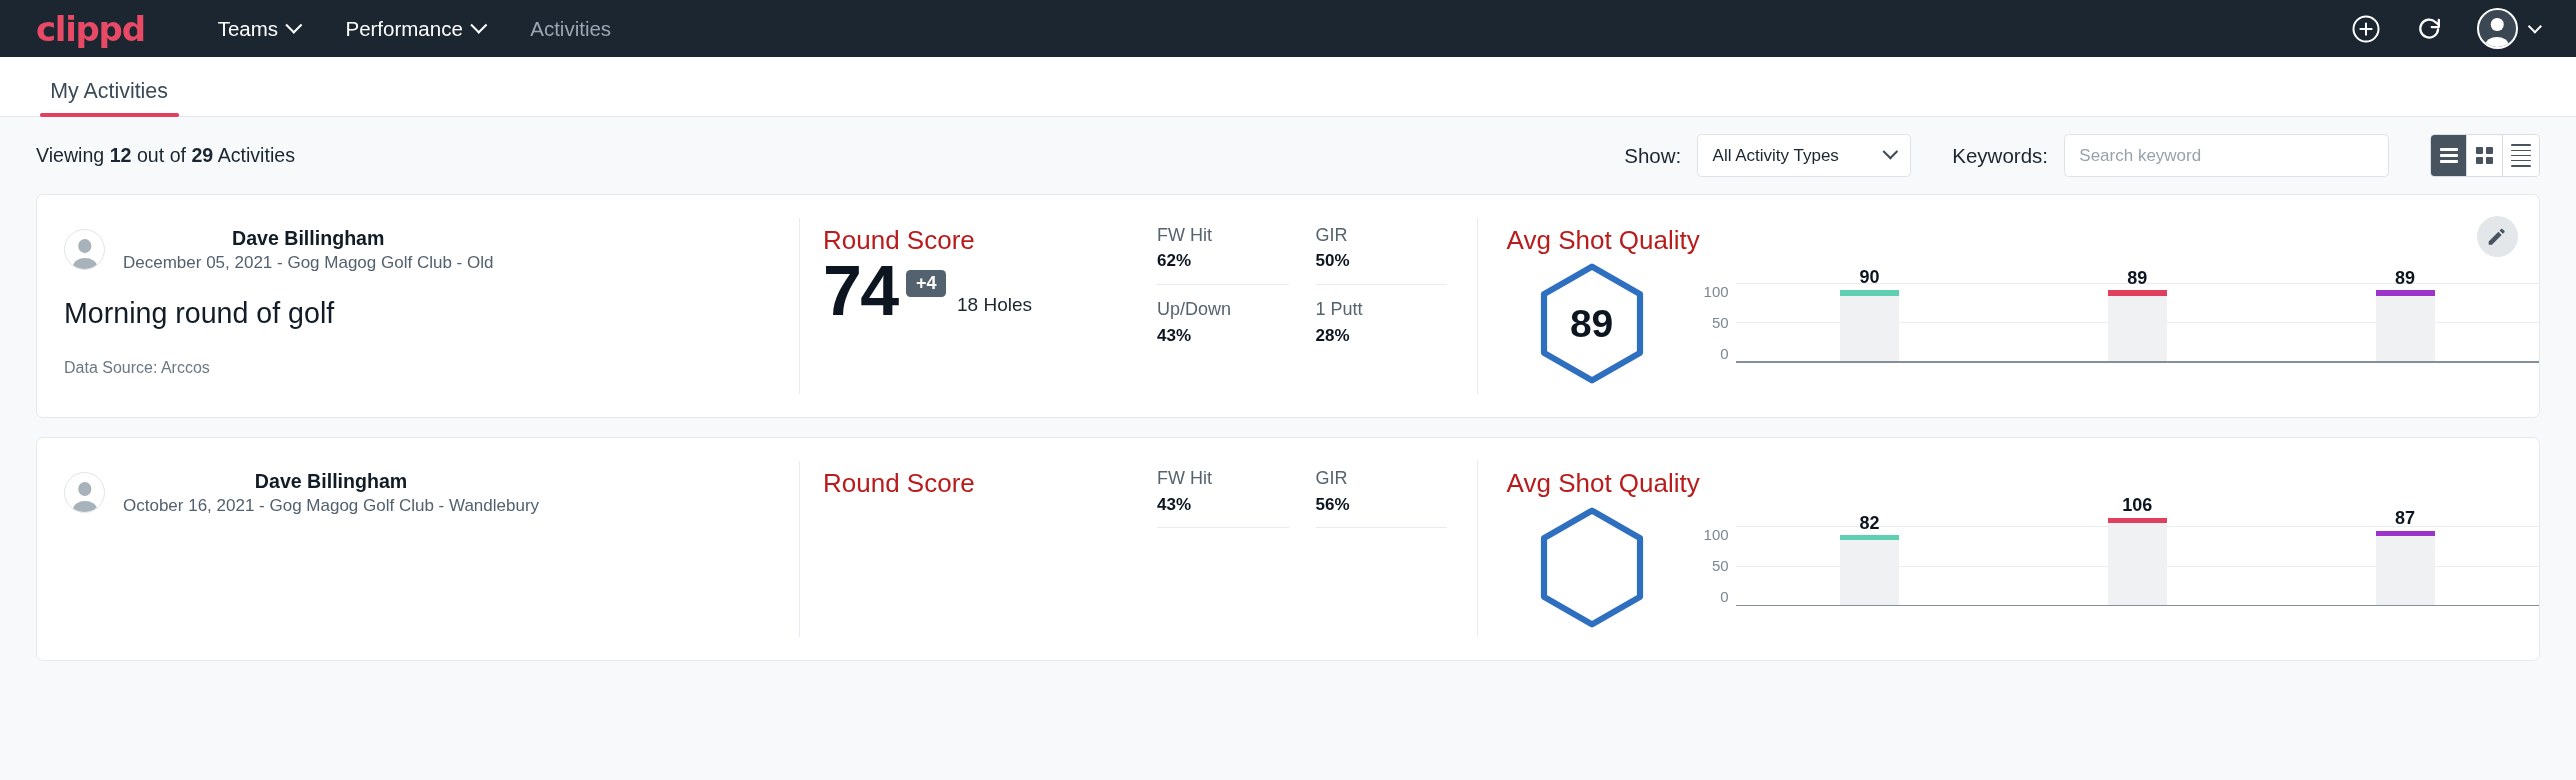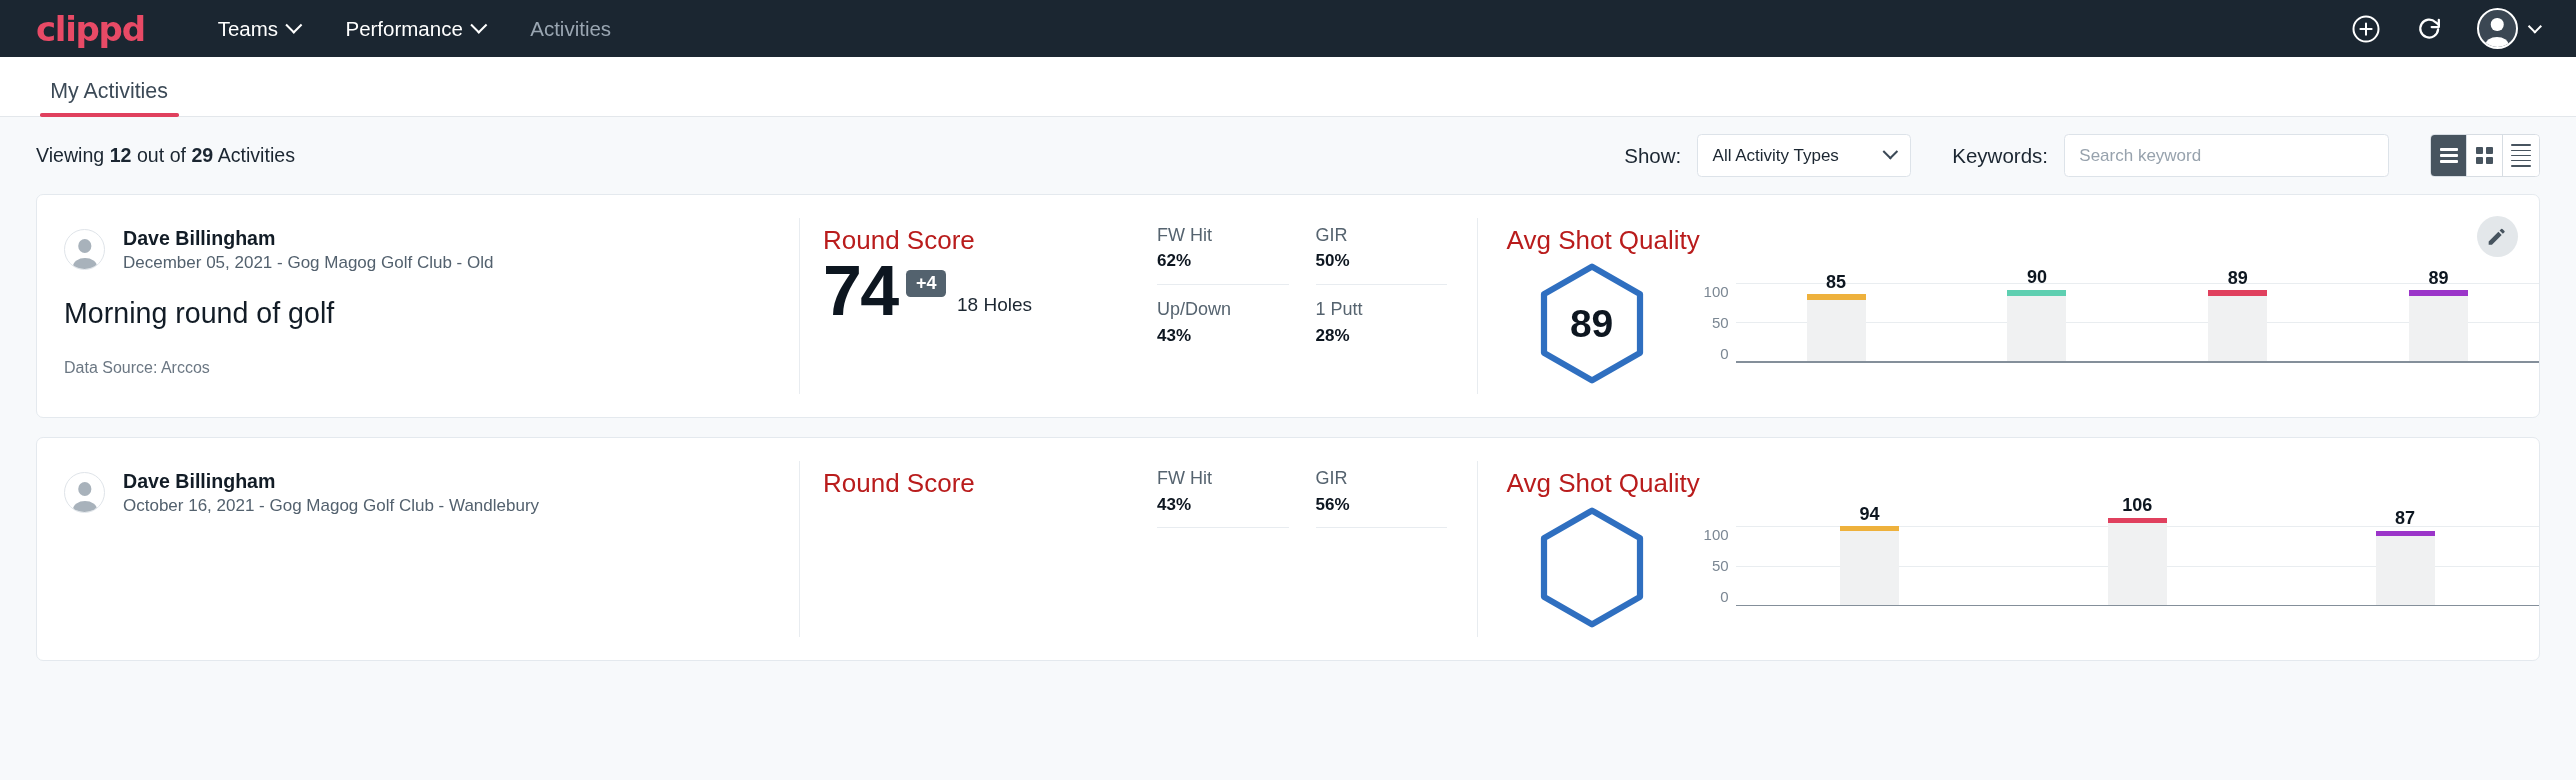--- a/index.html
+++ b/index.html
@@ -81,21 +81,21 @@
   .grid4 span{ background:#47545f; border-radius:0.9px; }
 
   
   .content{ background:#f7f9fb; height:calc(780px - 57px - 59px - 77px); padding:0 36px;
             overflow:hidden; }
   .card{
     background:#fff; border:0.9px solid #e4e9ee; border-radius:7.1px; margin-bottom:19.6px;
     display:flex; position:relative; padding:23px 0;
   }
   .c-left{ width:763px; padding:7.1px 27px 7.1px 27px; border-right:0.9px solid #e8ecf0; }
-  .idrow{ display:flex; align-items:center; gap:18px; }
+  .idrow{ display:flex; align-items:center; gap:18px;text-align:center; }
   .cavatar{ width:41px; height:41px; border-radius:50%; background:#fff;
     border:1.3px solid #dfe4e9; position:relative; overflow:hidden; flex:none; }
   .cavatar::before{ content:""; position:absolute; top:9px; left:50%; transform:translateX(-50%);
     width:13.4px; height:13.4px; border-radius:50%; background:#a8b2bb; }
   .cavatar::after{ content:""; position:absolute; bottom:-5.4px; left:50%; transform:translateX(-50%);
     width:24px; height:17px; border-radius:50% 50% 0 0; background:#a8b2bb; }
   .uname{ font-size:19.6px; font-weight:700; color:#121c26; line-height:1.35; }
   .usub{ font-size:17px; color:#53616e; line-height:1.35; }
   .ctitle{ font-size:28.6px; color:#121c26; margin-top:23px; }
   .csrc{ font-size:16px; color:#6b7783; margin-top:28.6px; }
@@ -301,26 +301,20 @@
               <span>100</span>
               <span>50</span>
               <span>0</span>
             </div>
             <div class="plot">
               <div class="gridline" style="top:14.3px;"></div>
               <div class="gridline" style="top:54px;"></div>
               <div class="gridline base" style="top:93px;"></div>
               <div class="bars" style="bottom:18px;top:14.3px;">
                 <div class="barcell">
-                  <span class="bar-val" style="bottom:68px;">85</span>
-                  <div class="bar-inner" style="height:67px;">
-                    <span class="bar-cap" style="background:#eeb13c;"></span>
-                  </div>
-                </div>
-                <div class="barcell">
                   <span class="bar-val" style="bottom:73px;">90</span>
                   <div class="bar-inner" style="height:71px;">
                     <span class="bar-cap" style="background:#5ecfb1;"></span>
                   </div>
                 </div>
                 <div class="barcell">
                   <span class="bar-val" style="bottom:72px;">89</span>
                   <div class="bar-inner" style="height:71px;">
                     <span class="bar-cap" style="background:#e0405e;"></span>
                   </div>
@@ -390,23 +384,23 @@
               <span>100</span>
               <span>50</span>
               <span>0</span>
             </div>
             <div class="plot">
               <div class="gridline" style="top:14.3px;"></div>
               <div class="gridline" style="top:54px;"></div>
               <div class="gridline base" style="top:93px;"></div>
               <div class="bars" style="bottom:18px;top:0px;">
                 <div class="barcell">
-                  <span class="bar-val" style="bottom:80px;">94</span>
-                  <div class="bar-inner" style="height:79px;">
-                    <span class="bar-cap" style="background:#eeb13c;"></span>
+                  <span class="bar-val" style="bottom:71px;">82</span>
+                  <div class="bar-inner" style="height:70px;">
+                    <span class="bar-cap" style="background:#5ecfb1;"></span>
                   </div>
                 </div>
                 <div class="barcell">
                   <span class="bar-val" style="bottom:89px;">106</span>
                   <div class="bar-inner" style="height:87px;">
                     <span class="bar-cap" style="background:#e0405e;"></span>
                   </div>
                 </div>
                 <div class="barcell">
                   <span class="bar-val" style="bottom:76px;">87</span>

